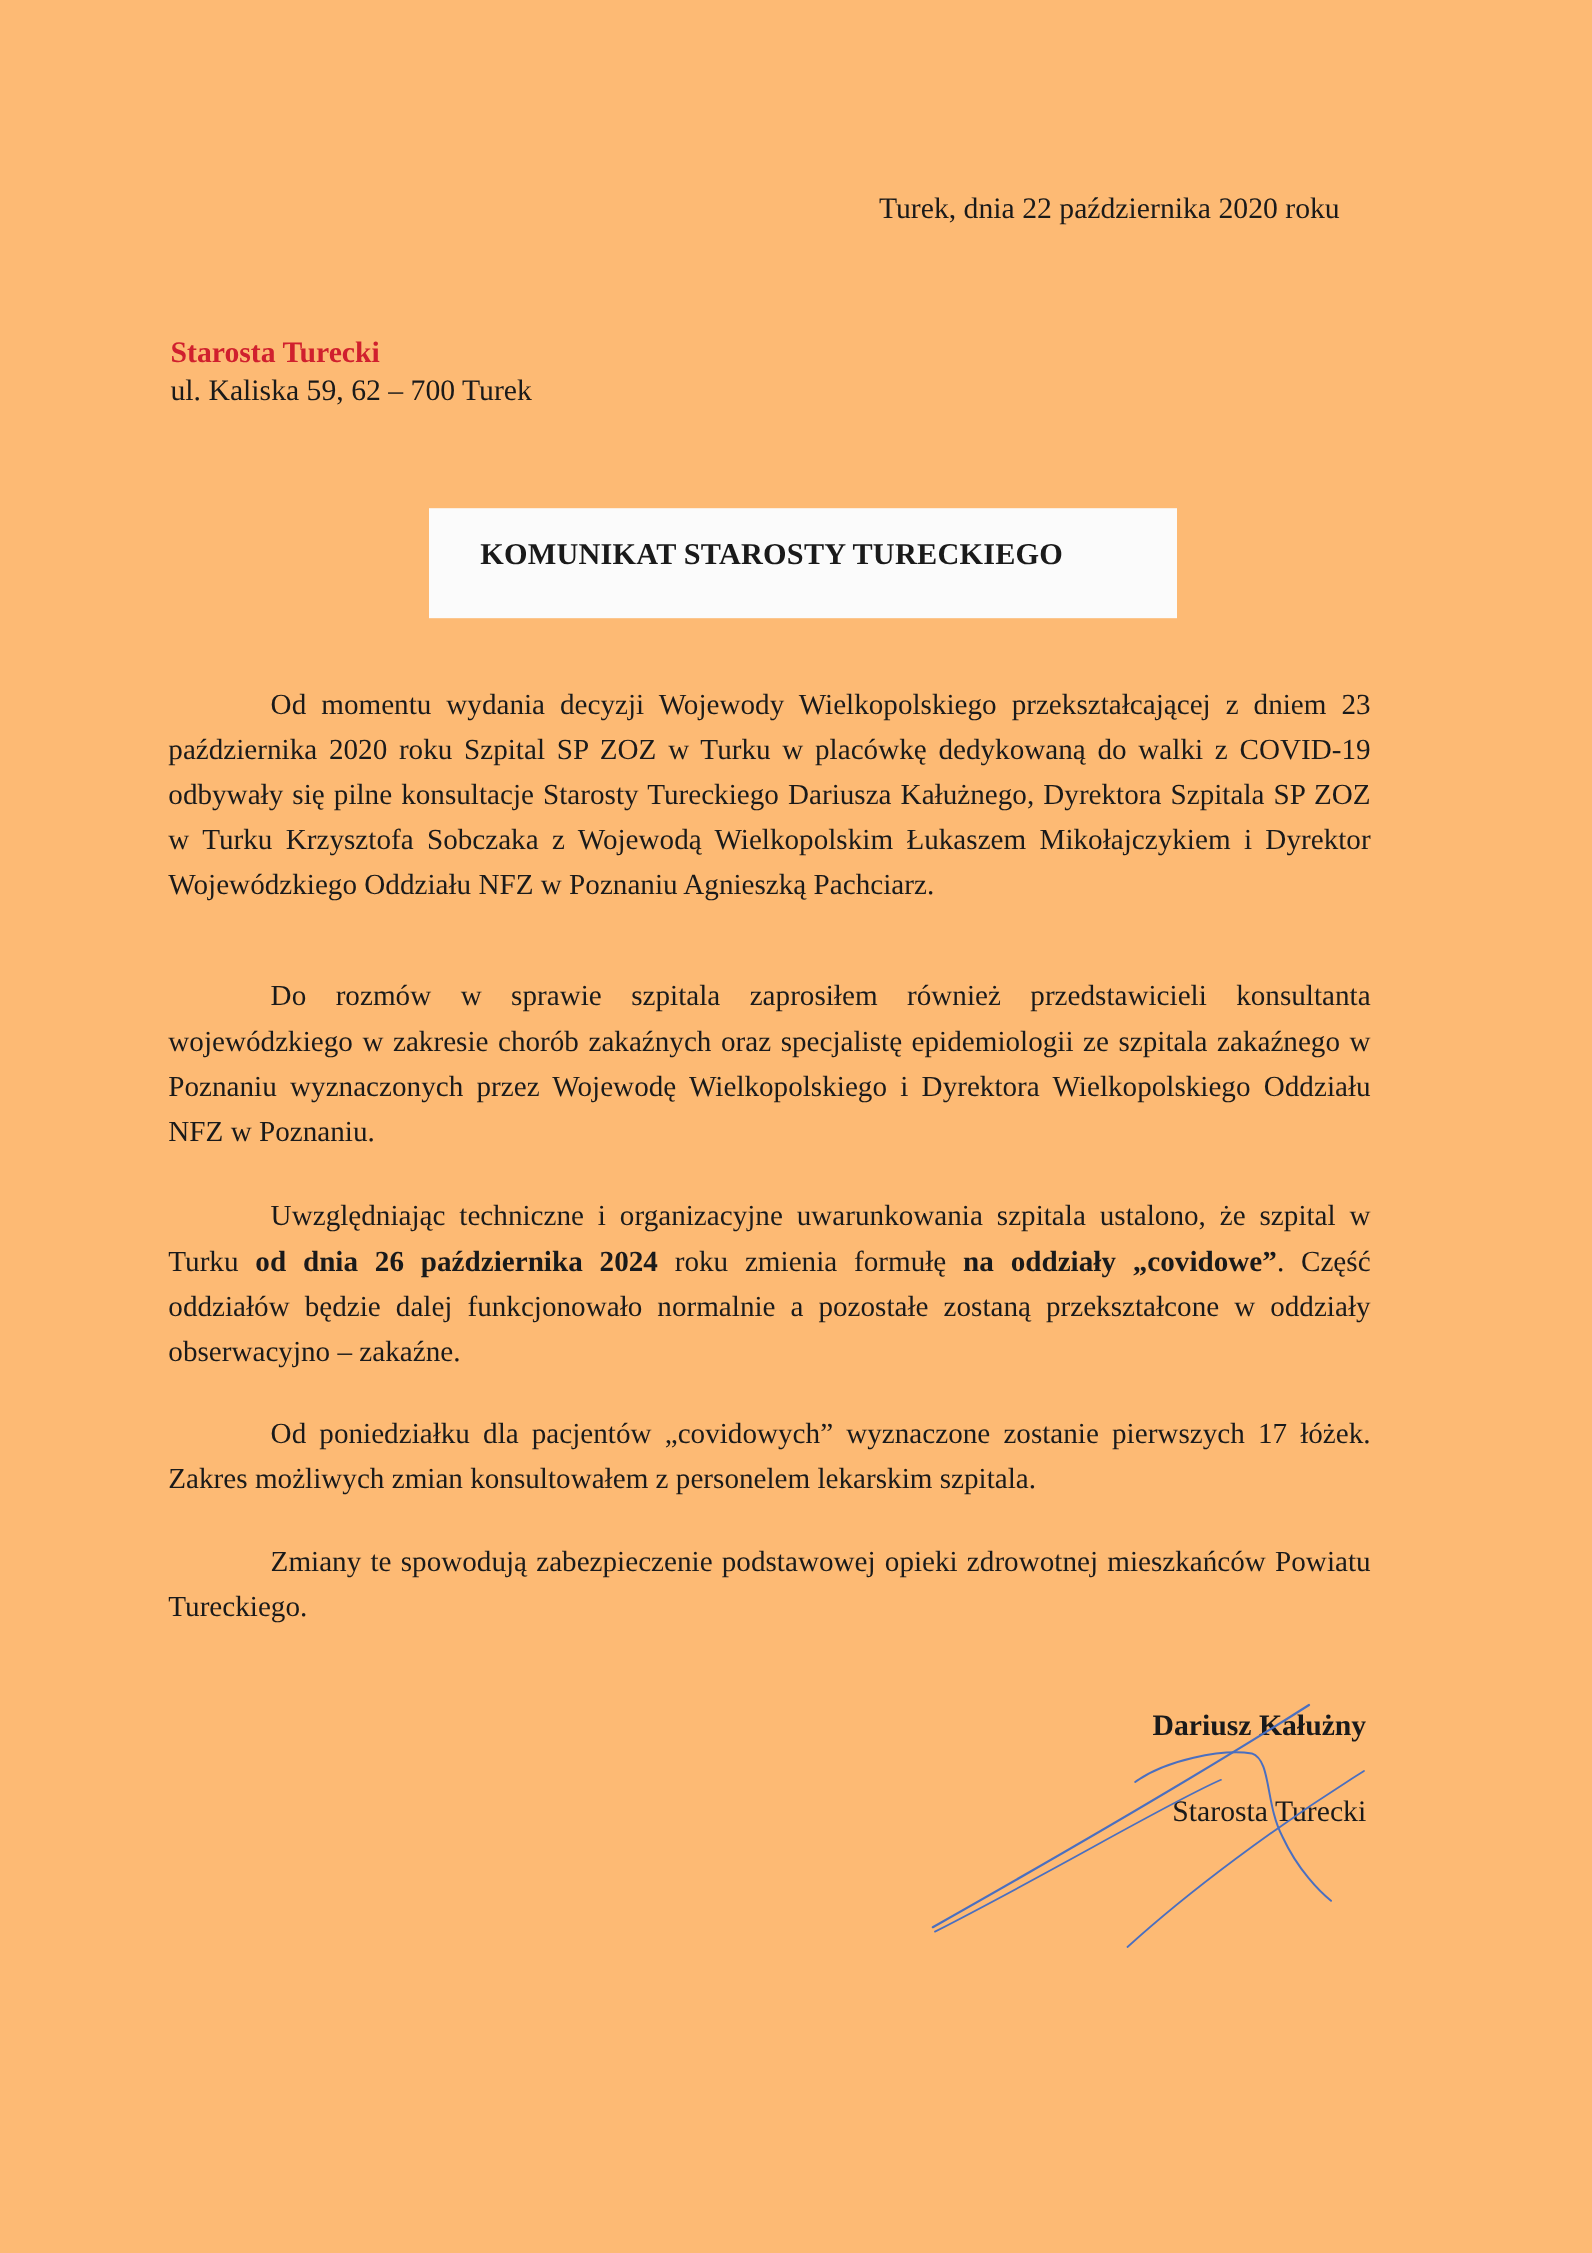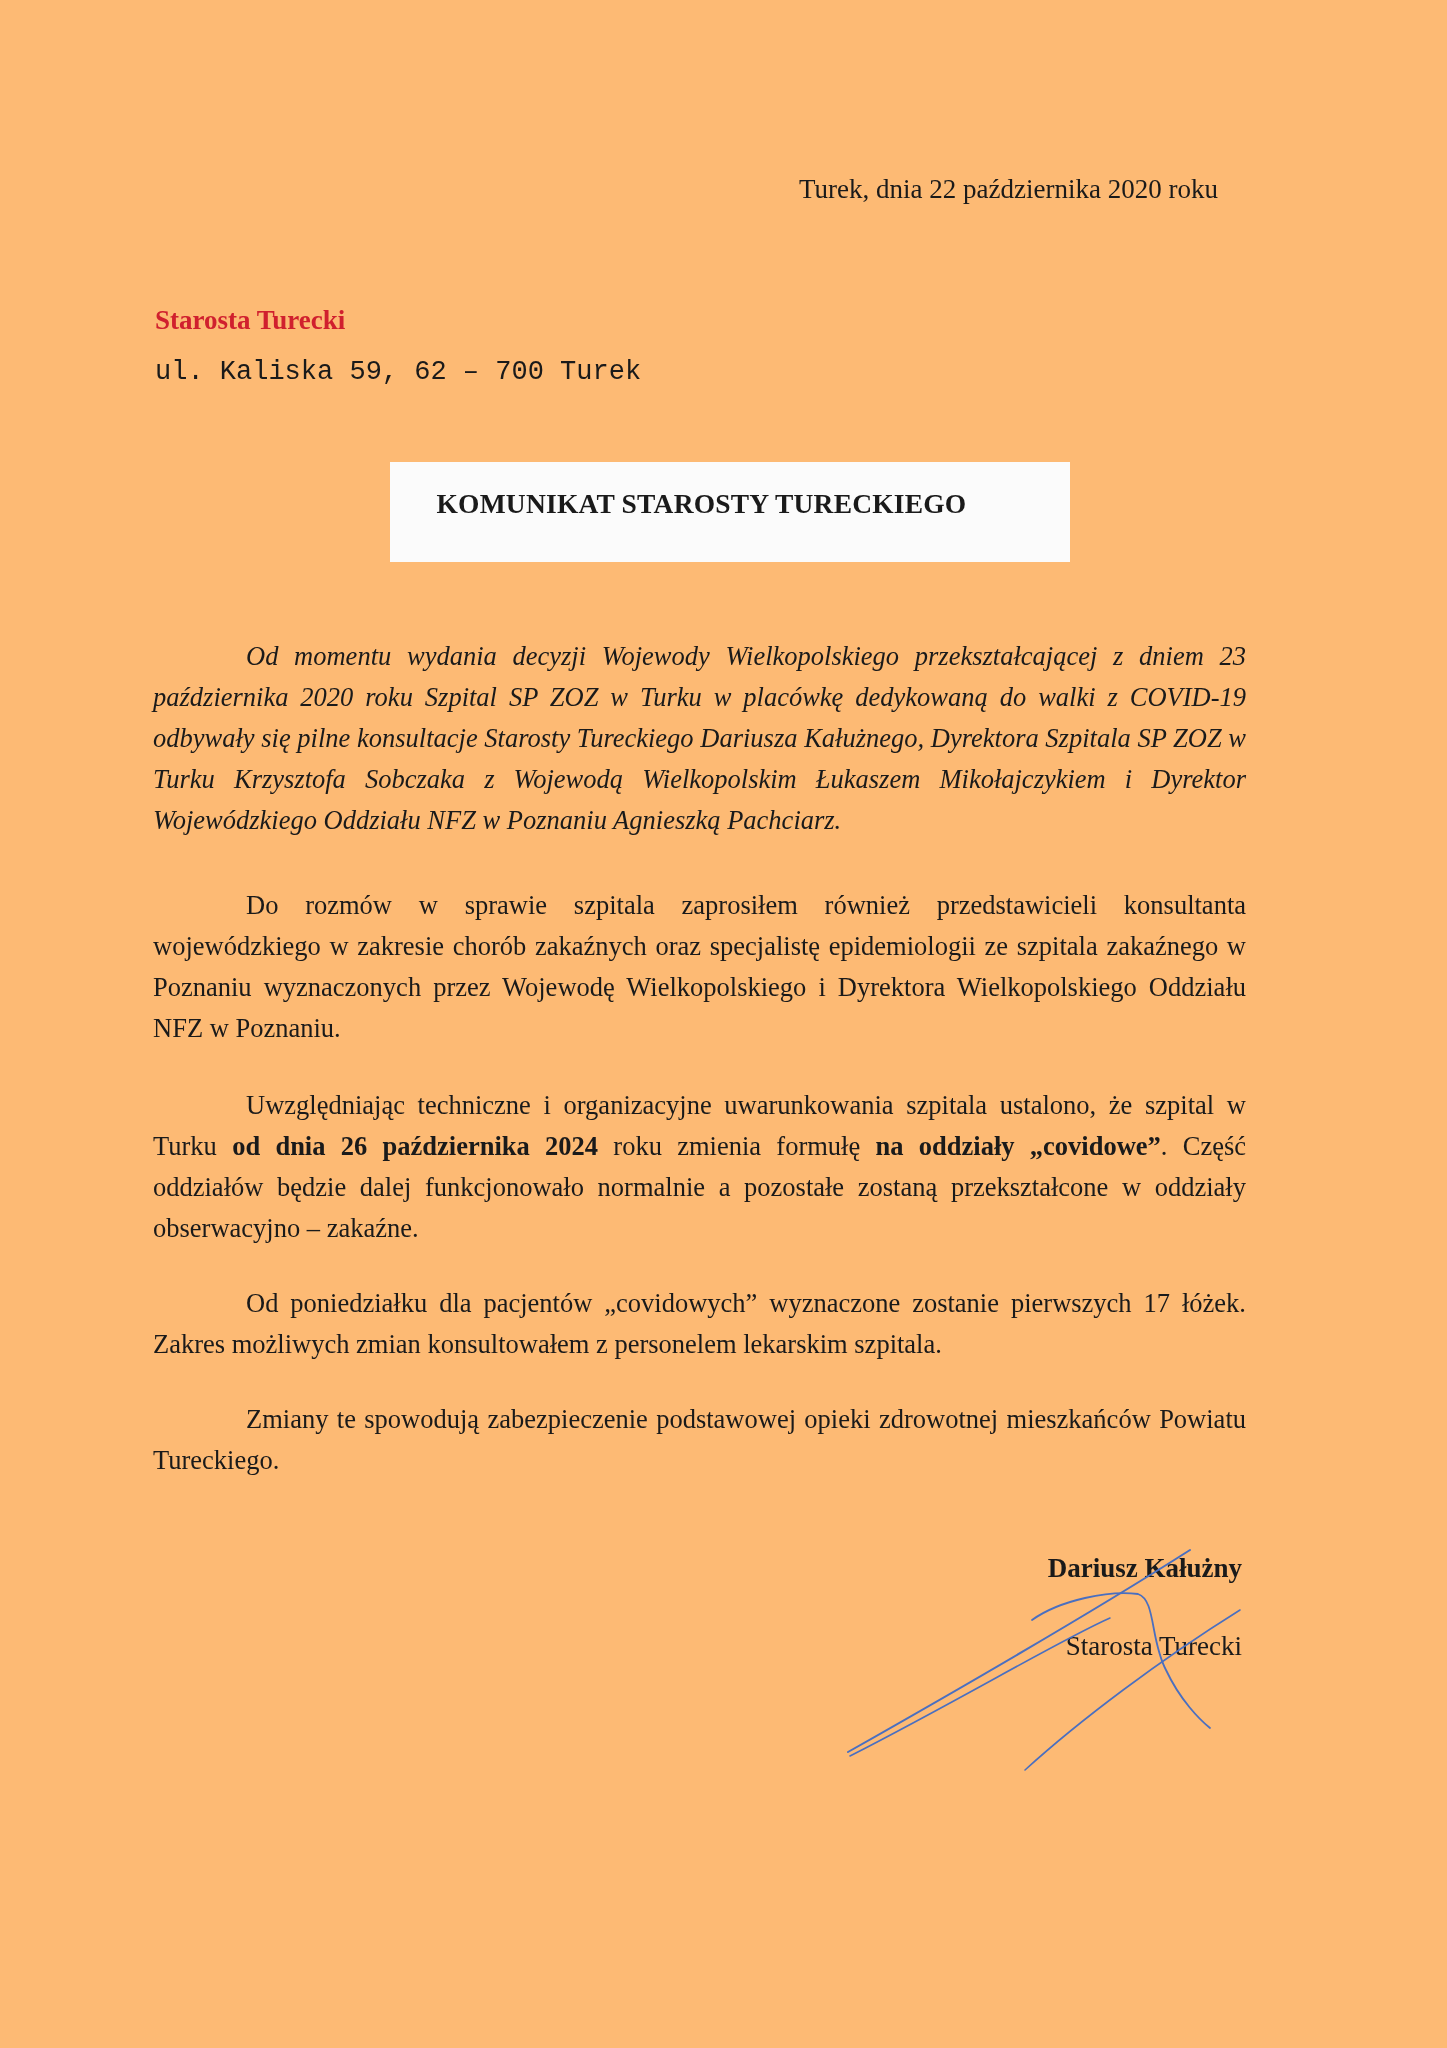--- a/index.html
+++ b/index.html
@@ -10,37 +10,37 @@
   }
   .page { position: absolute; inset: 0; background: #fdba74; }
   .date-line {
     position: absolute; top: 172px; left: 799px;
     font-size: 27px; line-height: 34px; white-space: nowrap;
   }
   .sender { position: absolute; top: 303px; left: 155px; }
   .sender-name {
     color: #d0202e; font-weight: bold; font-size: 27px; line-height: 34px; white-space: nowrap;
   }
-  .sender-address { font-size: 27px; line-height: 34px; white-space: nowrap; margin-top: 18px; font-family: Liberation Mono, monospace; }
+  .sender-address { font-size: 27px; line-height: 34px; white-space: nowrap; margin-top: 1px; }
   .title-box {
     position: absolute; top: 462px; left: 390px; width: 680px; height: 100px;
     background: #fbfbfb;
   }
   .title {
     position: absolute; top: 487px; left: 0; width: 1403px; text-align: center;
     font-weight: bold; font-size: 27.5px; line-height: 34px; letter-spacing: 0.2px;
     white-space: nowrap;
   }
   .body-text {
     position: absolute; left: 153px; width: 1093px;
     font-size: 26.5px; line-height: 41px;
     text-align: justify;
   }
   .body-text p { margin: 0; text-indent: 93px; }
-  .p1 { top: 636px; font-style: italic; }
+  .p1 { top: 620px; }
   .p2 { top: 885px; }
   .p3 { top: 1085px; }
   .p4 { top: 1283px; }
   .p5 { top: 1399px; }
   .body-text b { font-weight: bold; }
   .signature-block { position: absolute; top: 1540px; right: 205px; text-align: right; }
   .signer-name { font-weight: bold; font-size: 27px; line-height: 34px; white-space: nowrap; margin-top: 11px; }
   .signer-role { font-size: 27px; line-height: 34px; white-space: nowrap; margin-top: 44px; }
   .signature-svg { position: absolute; left: 820px; top: 1520px; width: 450px; height: 260px; overflow: visible; }
 </style>

